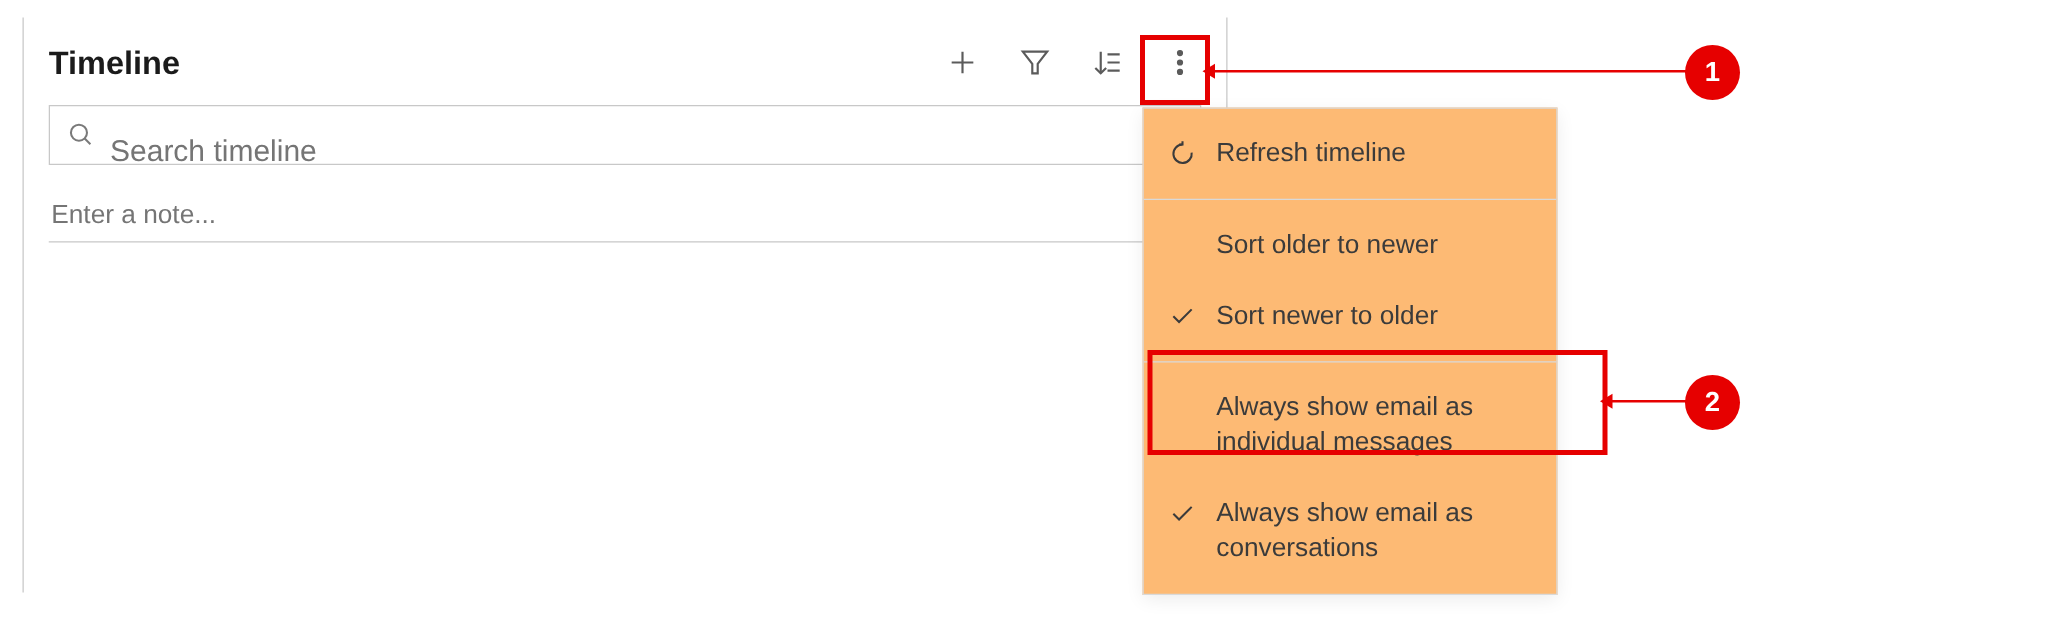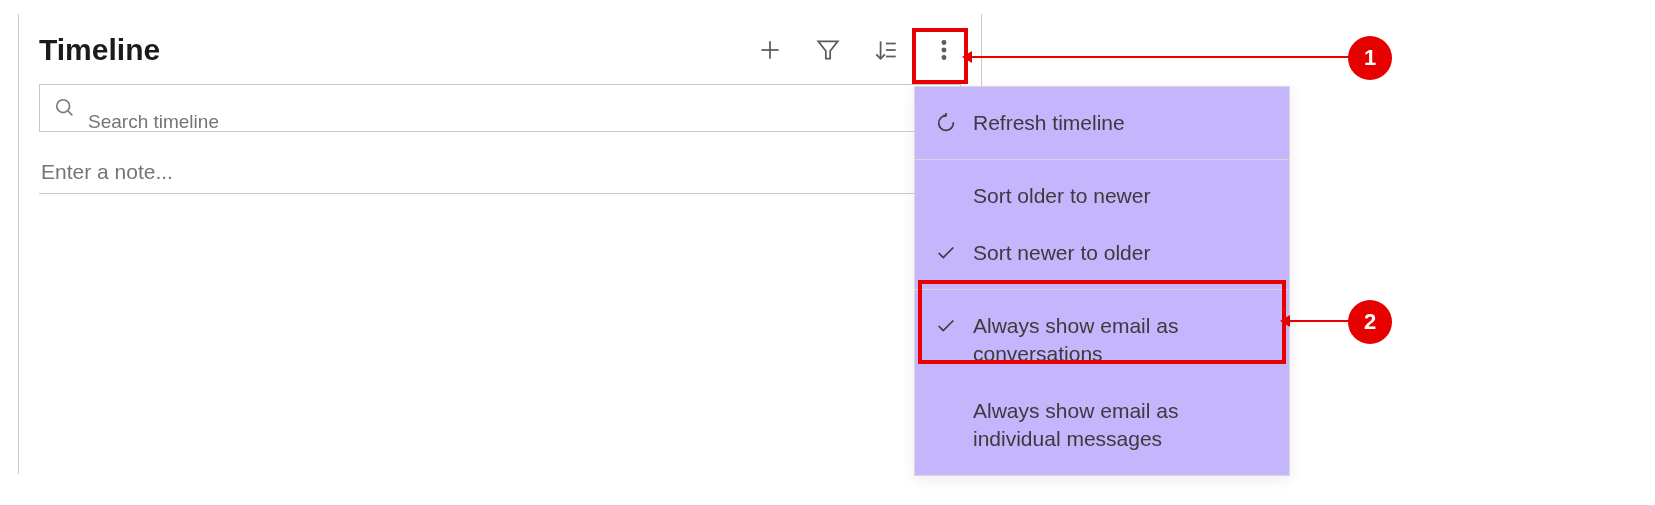--- a/index.html
+++ b/index.html
@@ -21,21 +21,21 @@
       border-right: 1px solid #c8c8c8;
       padding: 14px 20px 0 20px;
     }
     .panel-header {
       display: flex;
       align-items: center;
       justify-content: space-between;
       height: 44px;
     }
     .panel-title {
-      font-size: 30px;
+      font-size: 26px;
       font-weight: 700;
       color: #1b1b1b;
     }
     .toolbar { display: flex; align-items: center; gap: 24px; }
     .toolbar-btn {
       width: 34px; height: 34px;
       display: flex; align-items: center; justify-content: center;
       cursor: pointer;
     }
     .toolbar-btn svg { stroke: #5b5b5b; }
@@ -44,21 +44,21 @@
       border: 1px solid #c8c8c8;
       height: 48px;
       display: flex;
       align-items: center;
       padding: 0 14px;
       gap: 12px;
     }
     .search-box svg { stroke: #7a7a7a; }
     .search-input {
       border: none; outline: none;
-      font-size: 19px;
+      font-size: 24px;
       color: #7a7a7a;
       flex: 1;
       background: transparent;
       margin-top: 28px;
     }
     .note-input {
       margin-top: 18px;
       border: none;
       border-bottom: 1px solid #c8c8c8;
       height: 44px;
@@ -77,22 +77,22 @@
       width: 56px;
       height: 56px;
       border: 4px solid #e60000;
       pointer-events: none;
     }
     
     .menu {
       position: absolute;
       left: 914px;
       top: 86px;
-      width: 376px;
-      background: #c4b5fd;
+      width: 332px;
+      background: #fdba74;
       border: 1px solid #d9d9d9;
       box-shadow: 0 4px 14px rgba(0,0,0,0.08);
     }
     .menu-section { padding: 8px 0; }
     .menu-divider { border-top: 1px solid #d9d9d9; }
     .menu-item {
       display: flex;
       align-items: flex-start;
       padding: 14px 18px 14px 18px;
       gap: 14px;
@@ -234,30 +234,30 @@
         <svg width="22" height="22" viewBox="0 0 24 24" stroke-width="1.8">
             <polyline points="4 12 9 17 20 6"></polyline>
           </svg>
       </span>
       <span class="mi-label">Sort newer to older</span>
     </div>
   </div>
   <div class="menu-divider"></div>
   <div class="menu-section">
     <div class="menu-item">
+      <span class="mi-icon"></span>
+      <span class="mi-label">Always show email as individual messages</span>
+    </div>
+    <div class="menu-item">
       <span class="mi-icon">
         <svg width="22" height="22" viewBox="0 0 24 24" stroke-width="1.8">
             <polyline points="4 12 9 17 20 6"></polyline>
           </svg>
       </span>
       <span class="mi-label">Always show email as conversations</span>
-    </div>
-    <div class="menu-item">
-      <span class="mi-icon"></span>
-      <span class="mi-label">Always show email as individual messages</span>
     </div>
   </div>
 </div>
 
 <div class="highlight-more"></div>
 <div class="highlight-conv"></div>
 <div class="callout-line-1"></div>
 <div class="callout-line-2"></div>
 <div class="badge badge-1">1</div>
 <div class="badge badge-2">2</div>

